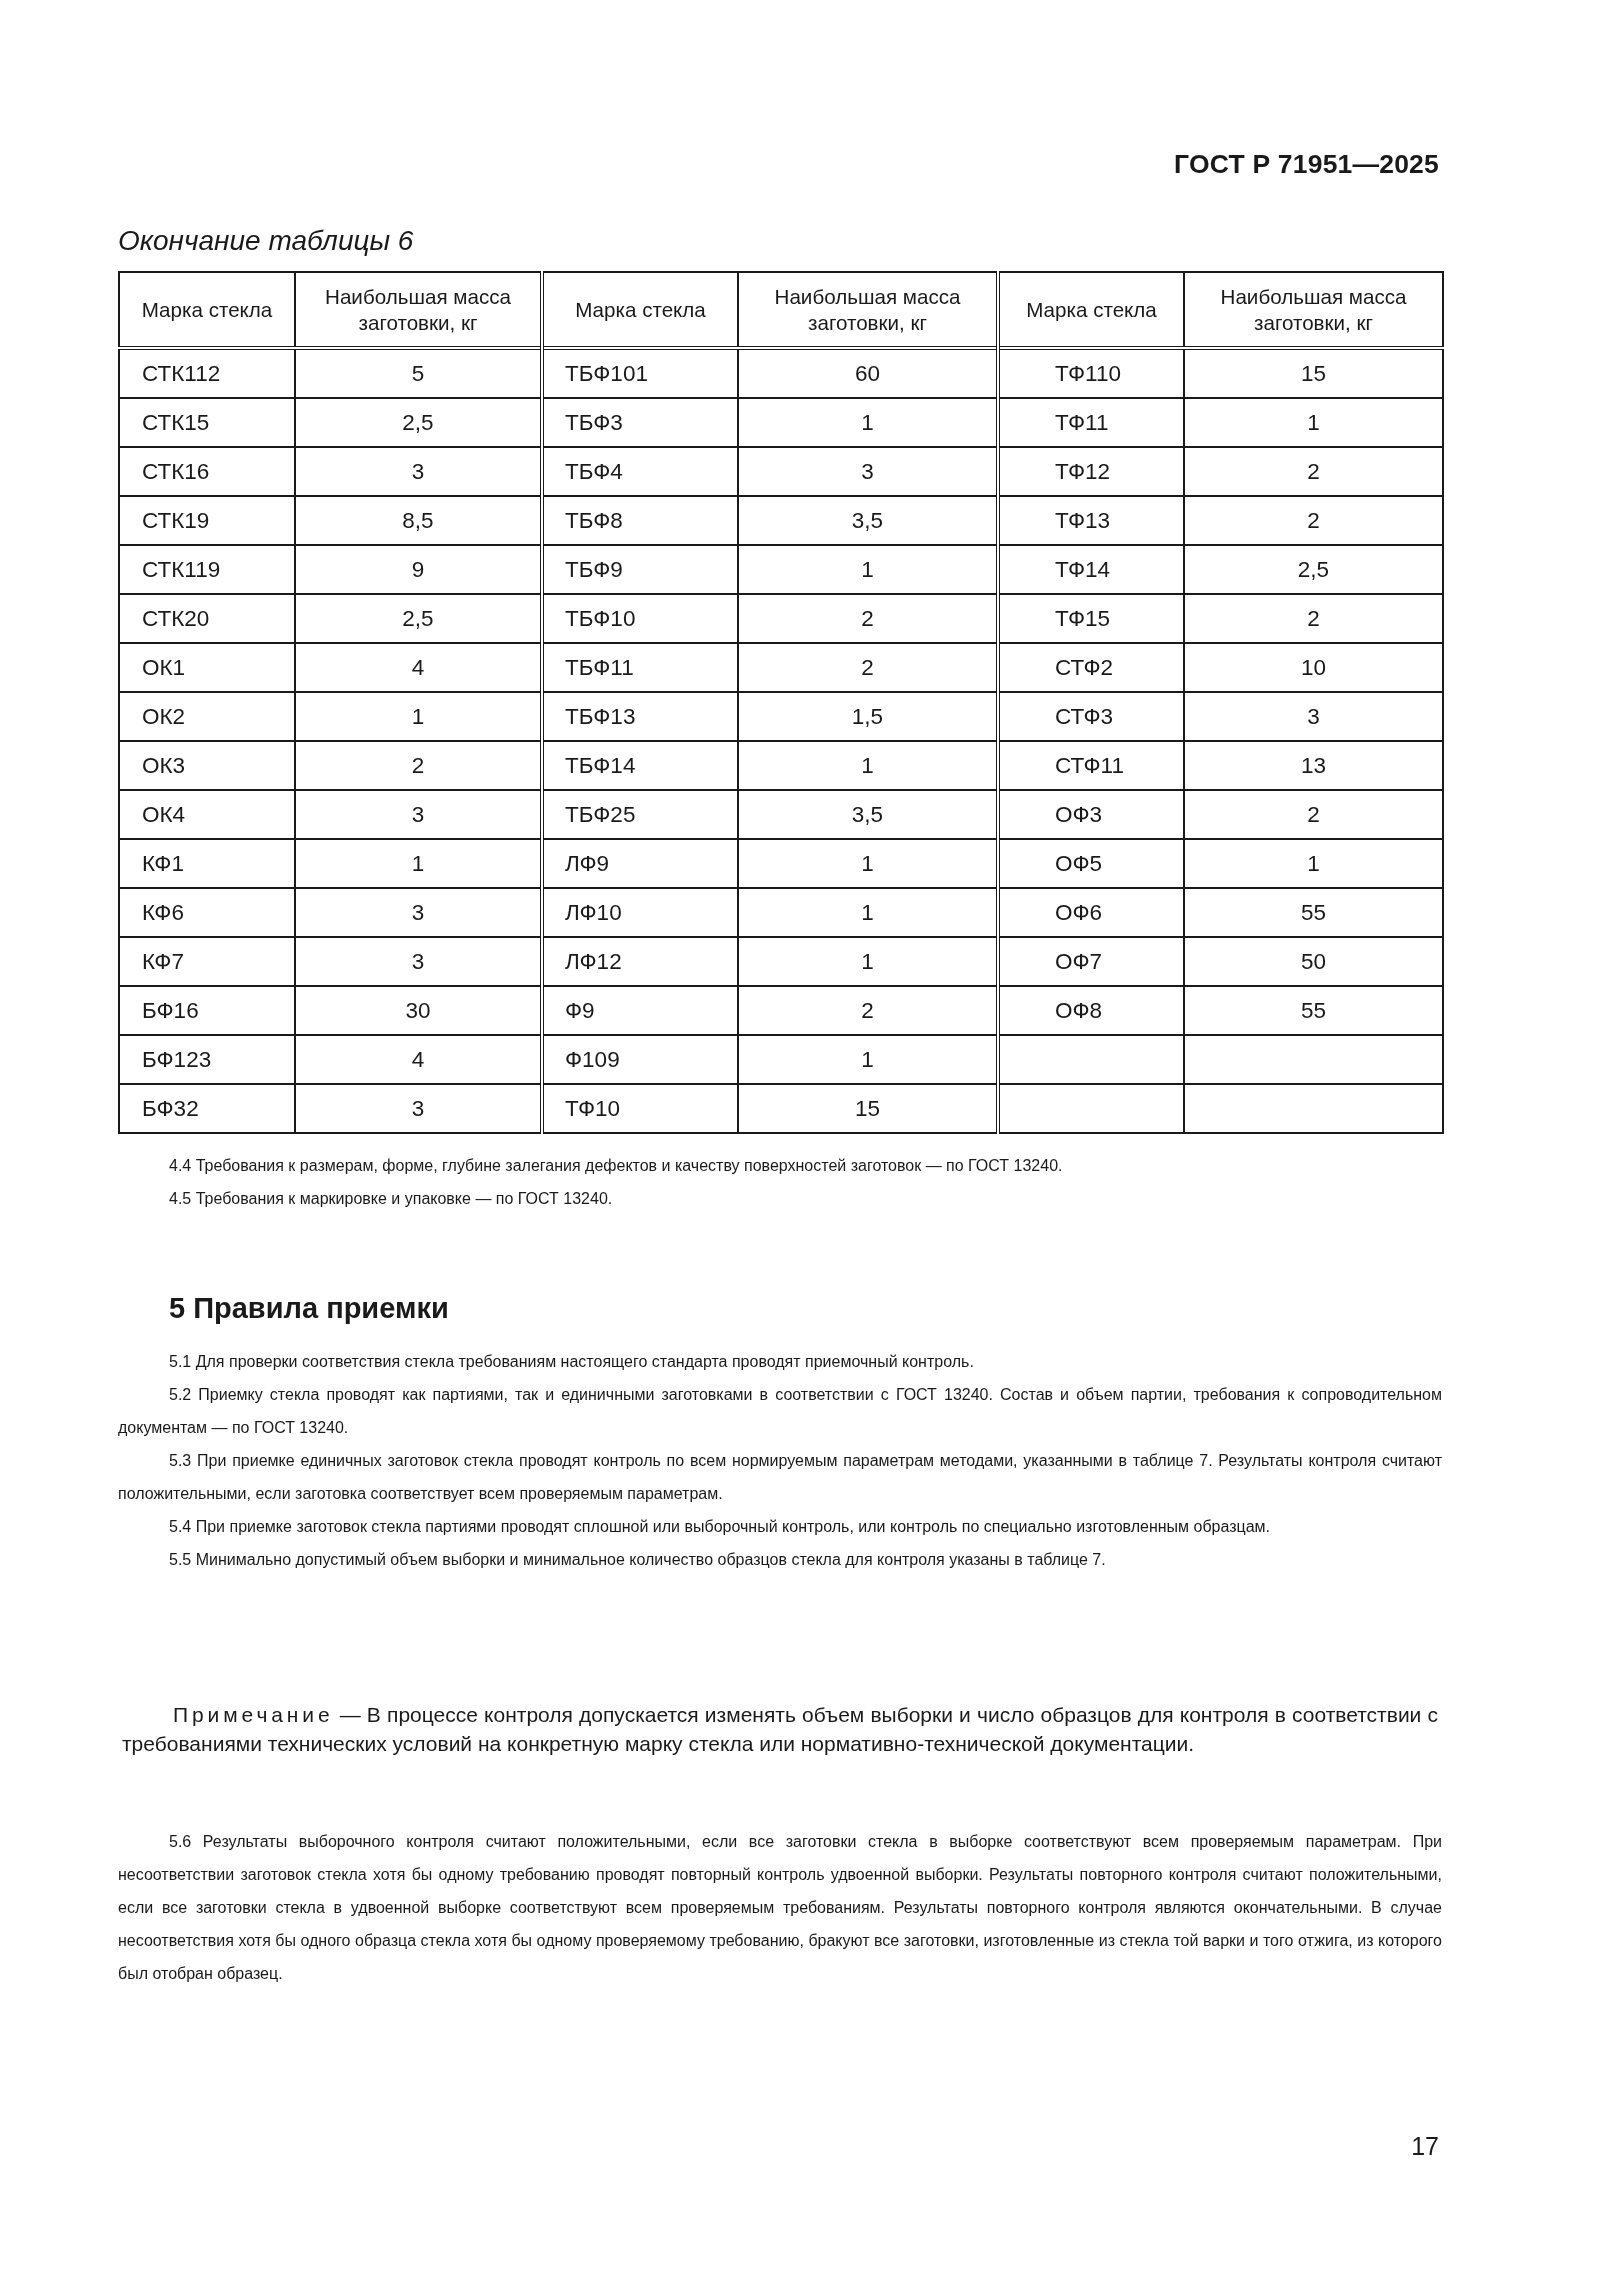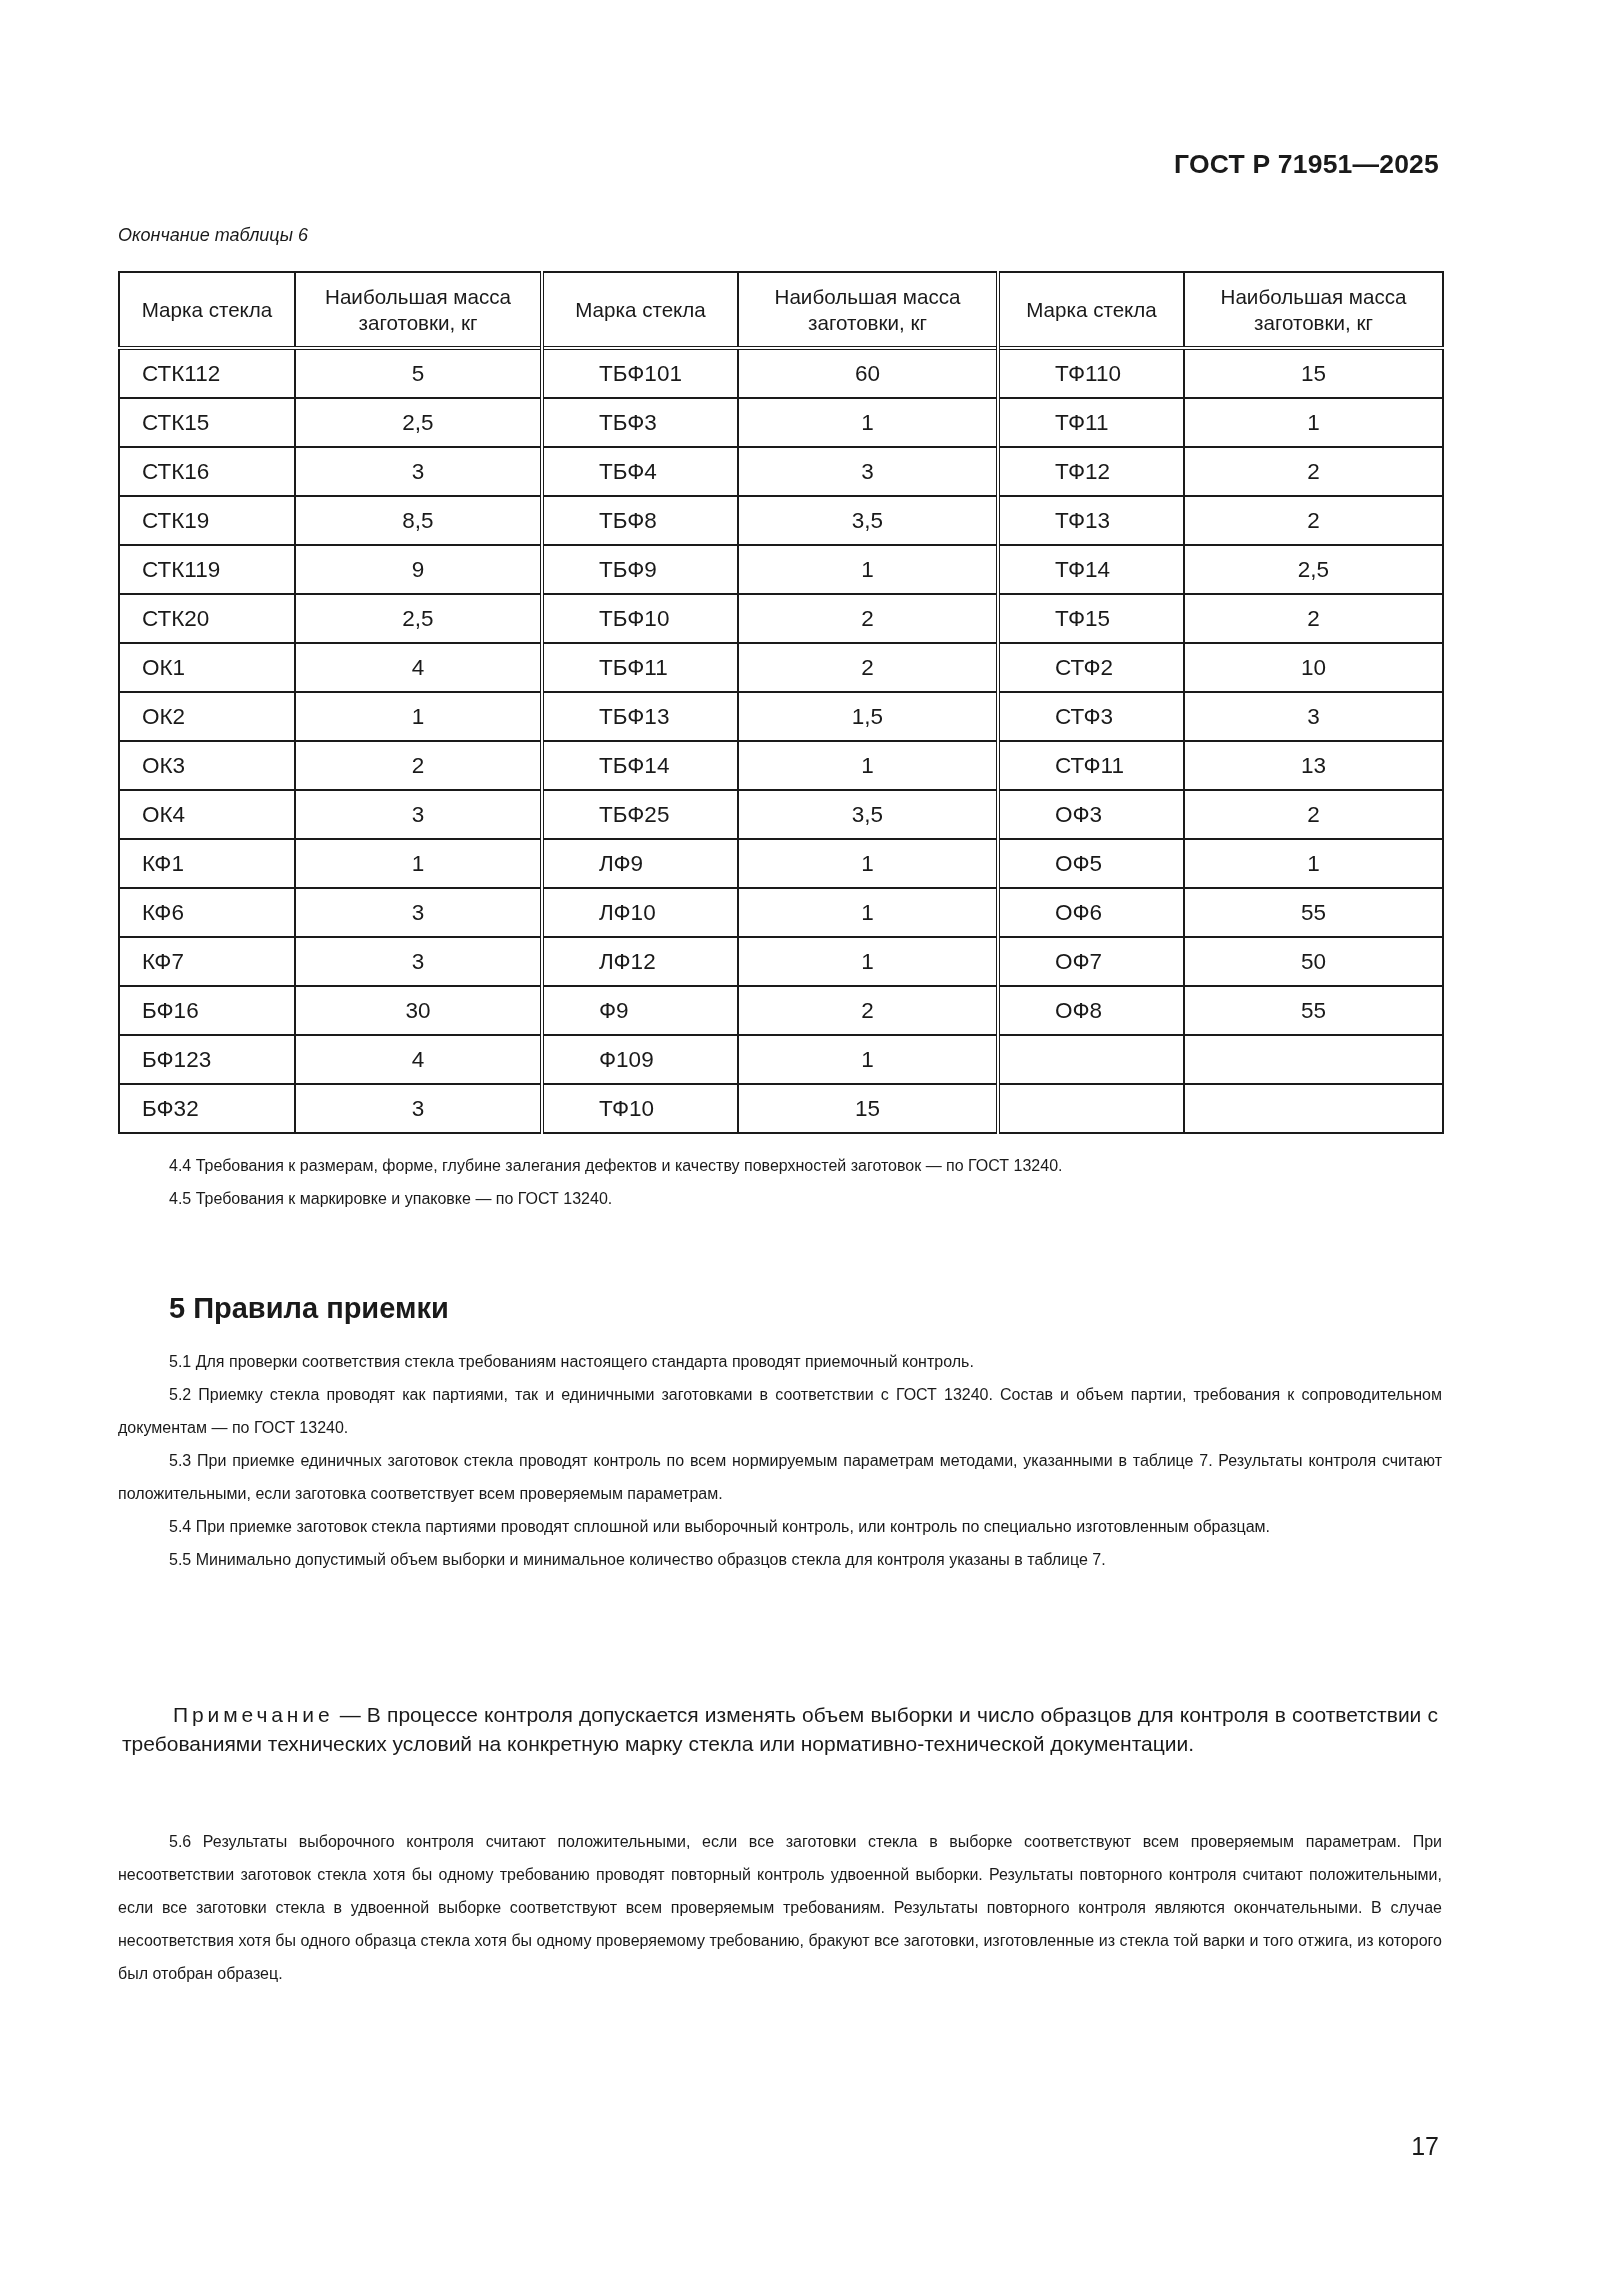--- a/index.html
+++ b/index.html
@@ -7,21 +7,21 @@
       width: 1621px; height: 2293px; position: relative; overflow: hidden;
       font-family: "Liberation Sans", "DejaVu Sans", sans-serif;
       color: #1a1a1a;
     }
     .header-code {
       position: absolute; top: 149px; right: 182px;
       font-weight: bold; font-size: 26.5px; letter-spacing: 0.2px; text-align: center;
     }
     .table-caption {
       position: absolute; top: 225px; left: 118px;
-      font-style: italic; font-size: 18px;
+      font-style: italic; font-size: 28px;
     }
     .glass-table {
       position: absolute; top: 271px; left: 118px;
       width: 1324px; border-collapse: collapse; table-layout: fixed;
       border: 2.9px solid #1a1a1a;
     }
     .glass-table th, .glass-table td {
       border: 2px solid #1a1a1a; font-size: 22.5px;
       padding: 0; height: 47px; vertical-align: middle;
     }
@@ -29,21 +29,21 @@
       font-weight: normal; height: 73px; text-align: center; line-height: 25.5px;
       font-size: 20.6px;
     }
     .glass-table thead tr { border-bottom: 4.9px double #1a1a1a; }
     .glass-table td.mark { text-align: left; padding-left: 22px; }
     .glass-table td.mass { text-align: center; }
     .glass-table .grp-sep { border-left: 4.9px double #1a1a1a; }
     .col-mark1 { width: 176px; } .col-mass1 { width: 247px; }
     .col-mark2 { width: 196px; } .col-mass2 { width: 260px; }
     .col-mark3 { width: 186px; } .col-mass3 { width: 259px; }
-    .glass-table td.mark.g2 { padding-left: 55px; border-radius: 10px; }
+    .glass-table td.mark.g2 { padding-left: 21px; border-radius: 10px; }
     .glass-table td.mark.g3 { padding-left: 55px; }
 
     .body-text {
       position: absolute; left: 118px; width: 1324px;
       font-family: "Liberation Sans Narrow", "Liberation Sans", sans-serif;
       font-size: 16px; line-height: 33px; text-align: justify;
     }
     .para { margin: 0; text-indent: 51px; }
     .sec-title {
       position: absolute; left: 169px; top: 1292px;

